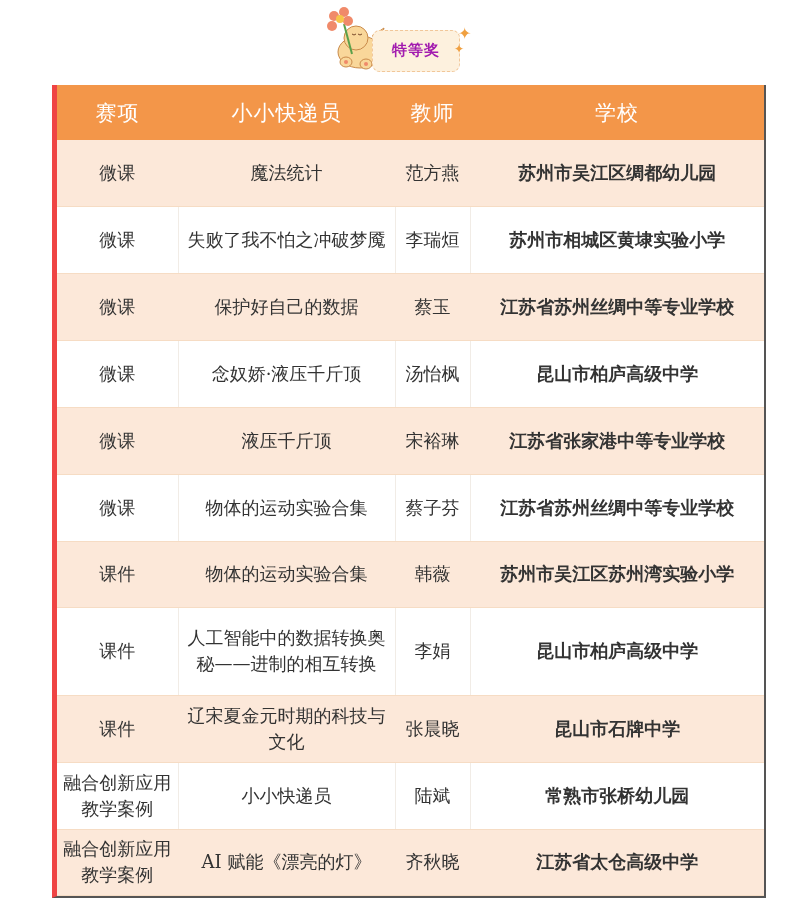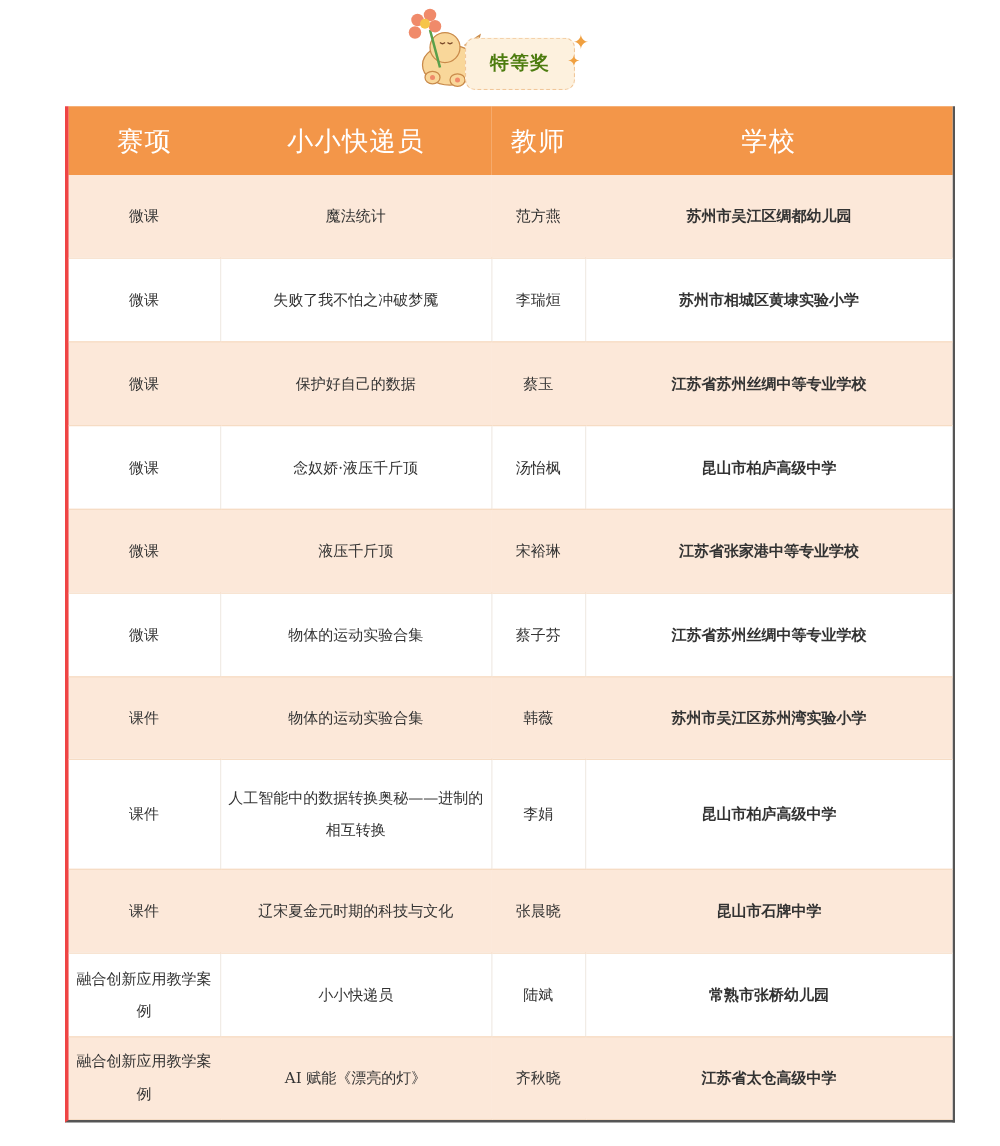--- a/index.html
+++ b/index.html
@@ -2,33 +2,33 @@
 <html><head>
 <meta charset="utf-8">
 <style>
   html, body { margin: 0; padding: 0; background: #ffffff; }
   body { width: 800px; height: 917px; position: relative; overflow: hidden;
          font-family: "DejaVu Serif", "Liberation Serif", serif; color: #333; }
 
   .badge-wrap { position: absolute; left: 318px; top: 6px; width: 160px; height: 66px; }
   .badge-box { position: absolute; left: 54px; top: 24px; width: 86px; height: 40px;
                background: #fdf1de; border: 1.5px dashed #f1c79a; border-radius: 8px; }
-  .badge-text { position: absolute; left: 74px; top: 35px; font-size: 15px; color: #4d7c0f;
+  .badge-text { position: absolute; left: 74px; top: 35px; font-size: 15px; color: #a21caf;
                 font-family: "DejaVu Sans", sans-serif; font-weight: bold; letter-spacing: 1px; }
   .mascot { position: absolute; left: 4px; top: 0; width: 70px; height: 66px; }
   .sparkle { position: absolute; color: #f0a040; font-family: "DejaVu Sans", sans-serif; }
 
   .table-wrap { position: absolute; left: 52px; top: 85px; width: 707px;
                 border-right: 2px solid #555; border-bottom: 2px solid #555;
-                border-left: 3px solid #ef4444; }
+                border-left: 5px solid #ef4444; }
   table { border-collapse: collapse; width: 100%; table-layout: fixed; }
   col.c1 { width: 121px; } col.c2 { width: 217px; } col.c3 { width: 75px; } col.c4 { width: 294px; }
   thead th { background: #f39649; color: #ffffff; font-weight: normal; font-size: 21px;
              height: 55px; padding: 0; font-family: "DejaVu Sans", sans-serif; letter-spacing: 1px; }
-  tbody td { text-align: center; font-size: 12px; line-height: 26px; padding: 4px 6px;
+  tbody td { text-align: center; font-size: 18px; line-height: 26px; padding: 4px 6px;
              border-right: 1px solid #f1ece6; border-bottom: 1px solid #f6dcc4; color: #333; }
   tbody td:last-child { border-right: none; font-weight: bold; }
   tbody tr.odd td { background: #fce8d9; border-right-color: #fce8d9; }
   tbody tr.even td { background: #ffffff; }
   tbody td.cat { padding: 4px 2px; }
 </style>
 </head>
 <body>
 
 <div class="badge-wrap">

